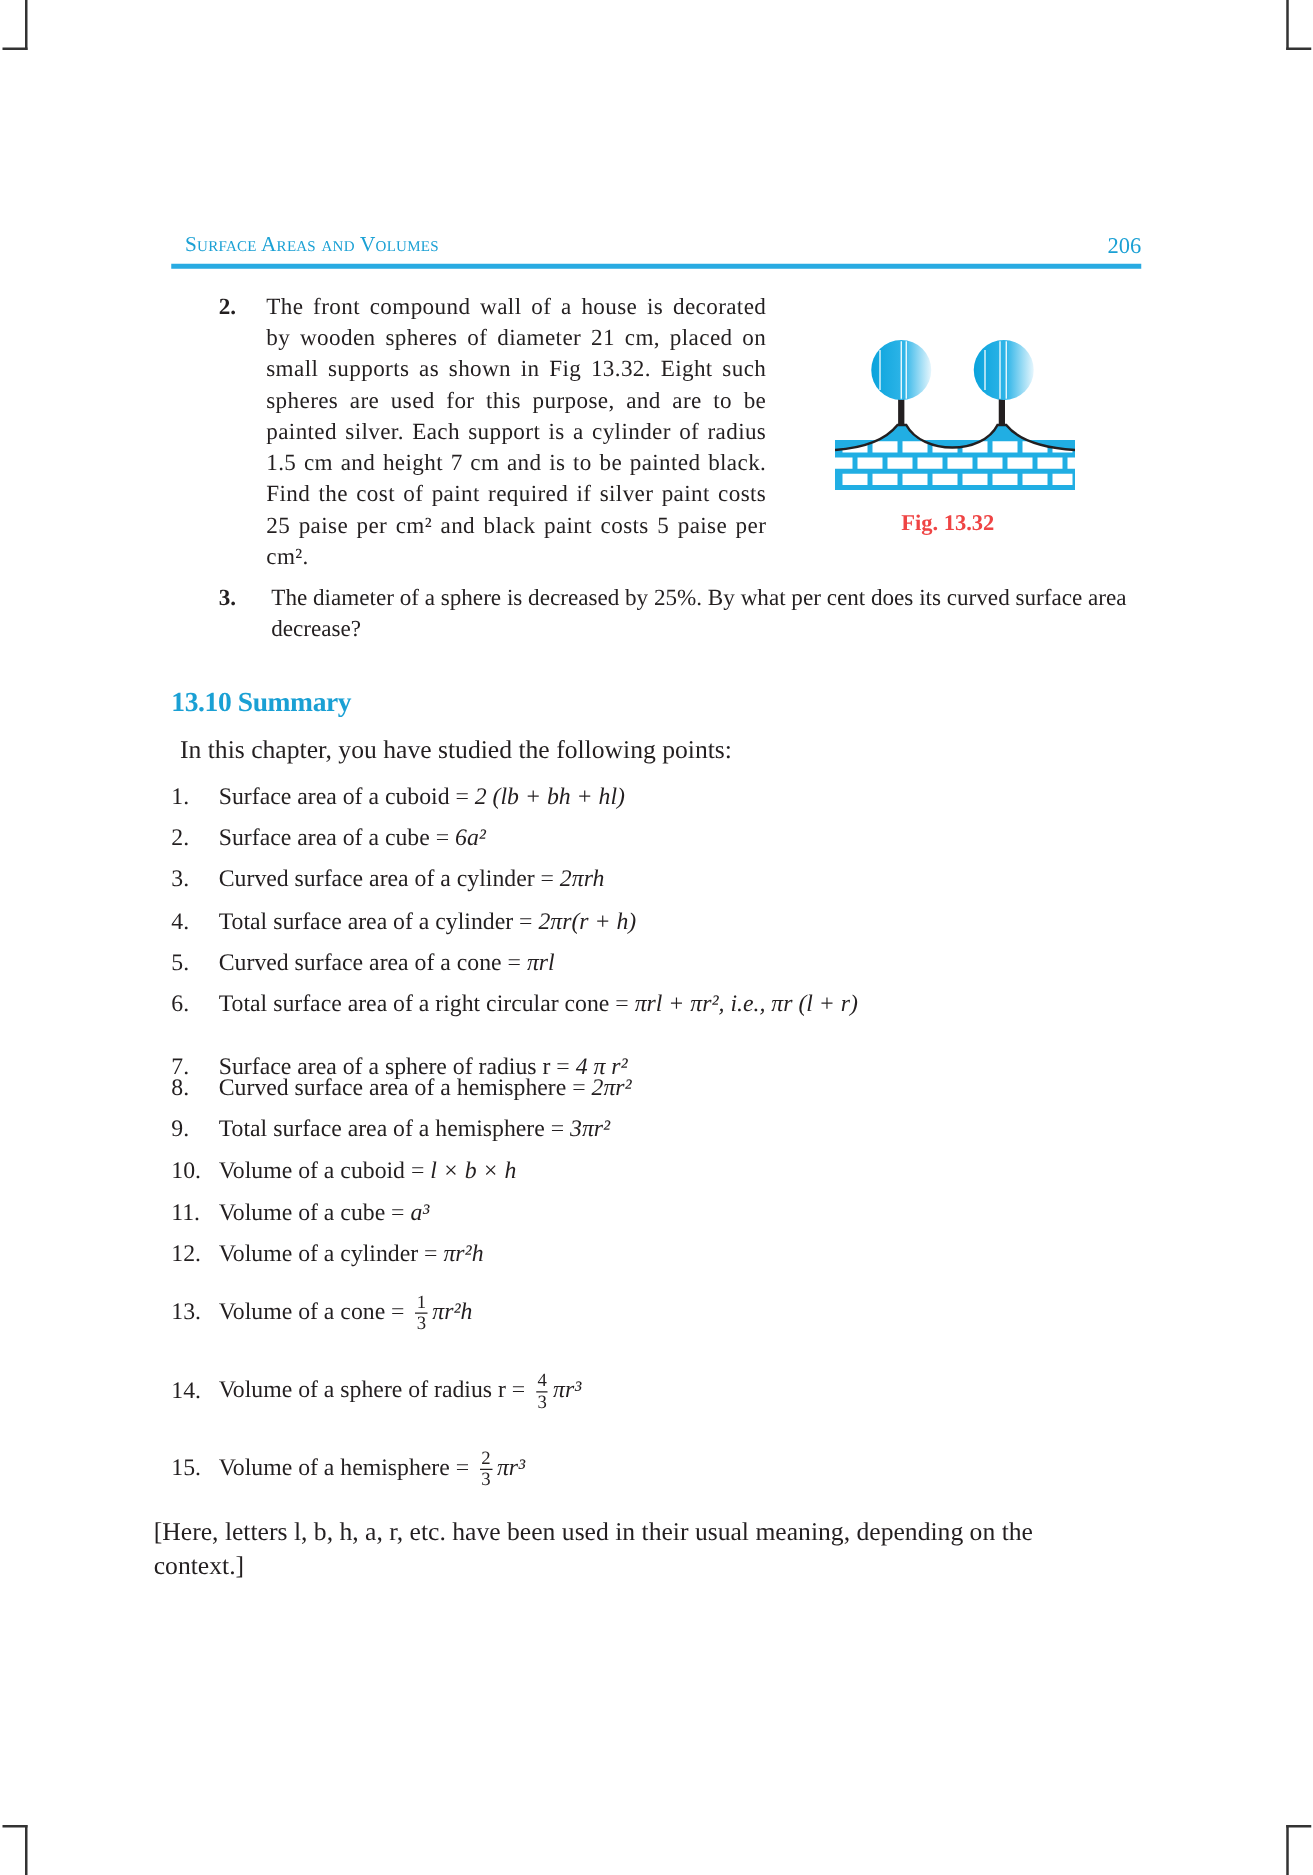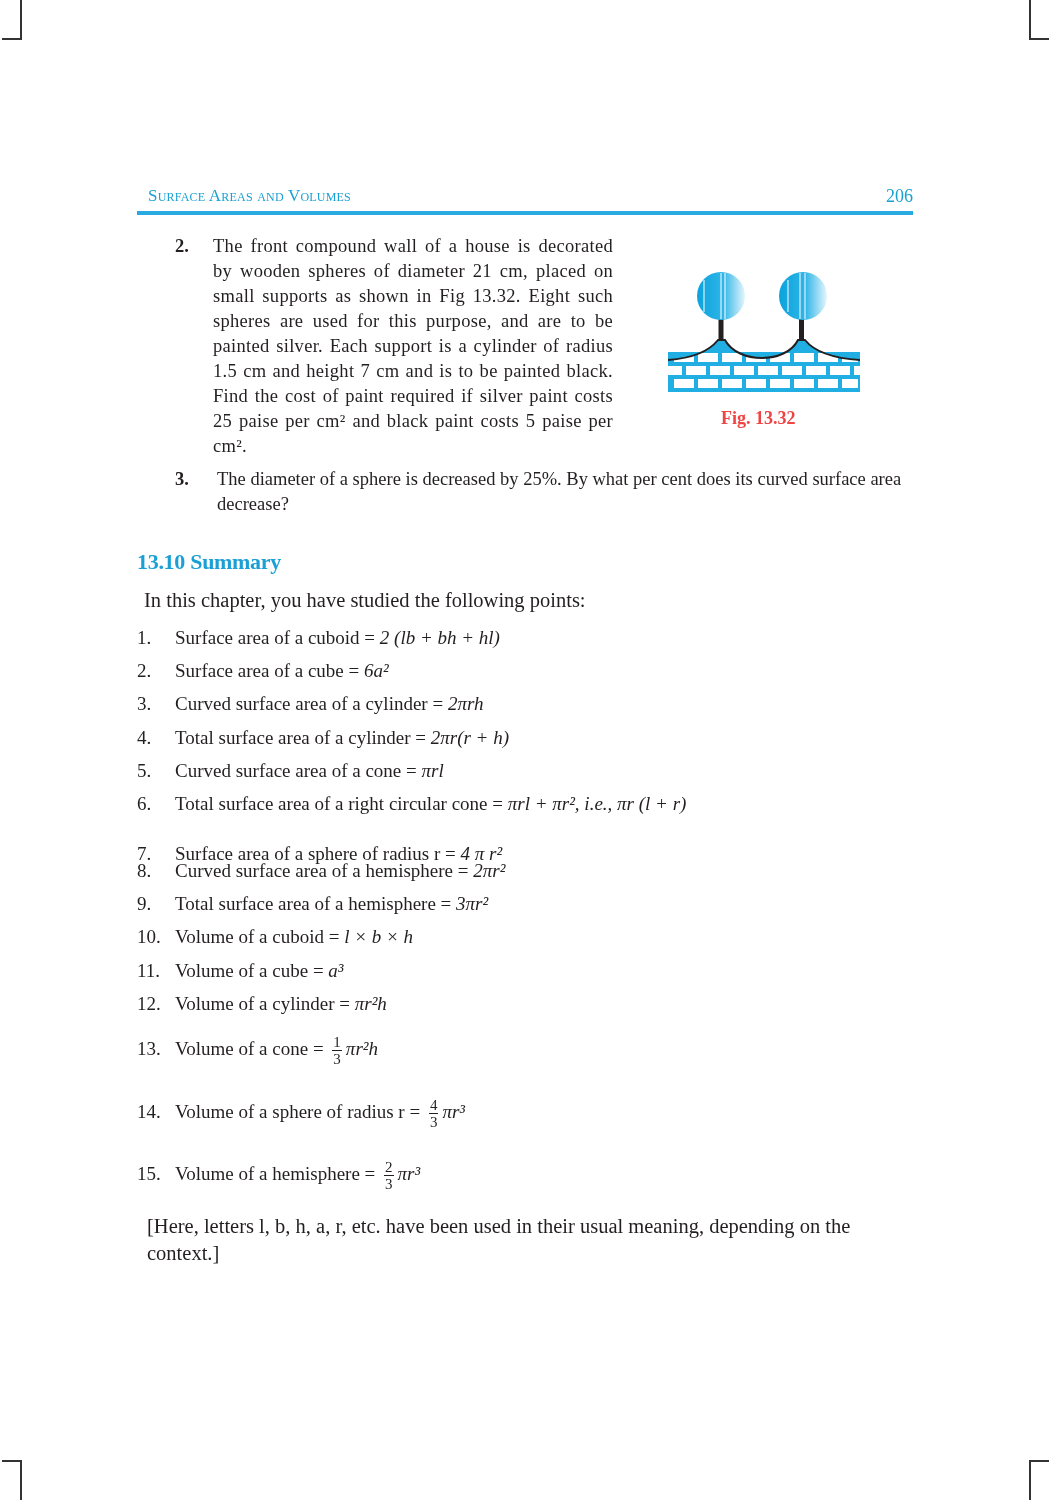--- a/index.html
+++ b/index.html
@@ -23,21 +23,21 @@
   .section-title { position: absolute; left: 137px; top: 549px; font-size: 22px; font-weight: bold; color: #1aa0d4; letter-spacing: -0.3px; }
   .intro { position: absolute; left: 144px; top: 589px; font-size: 20.5px; }
 
   .item { position: absolute; left: 137px; font-size: 19px; white-space: nowrap; }
   .item .n { display: inline-block; width: 38px; }
   .item i { }
   .frac { display: inline-block; vertical-align: middle; text-align: center; font-size: 15px; line-height: 16px; margin: 0 4px; }
   .frac .num { display: block; border-bottom: 1px solid #231f20; padding: 0 1px; }
   .frac .den { display: block; }
 
-  .note { position: absolute; left: 147px; top: 1213px; width: 776px; font-size: 20.5px; line-height: 27px; }
+  .note { position: absolute; left: 123px; top: 1213px; width: 776px; font-size: 20.5px; line-height: 27px; }
 </style>
 </head>
 <body>
 
 <div class="crop" style="left:20px;top:0;width:2px;height:40px;"></div>
 <div class="crop" style="left:2px;top:38px;width:20px;height:2px;"></div>
 <div class="crop" style="left:1029px;top:0;width:2px;height:40px;"></div>
 <div class="crop" style="left:1029px;top:38px;width:20px;height:2px;"></div>
 <div class="crop" style="left:20px;top:1460px;width:2px;height:40px;"></div>
 <div class="crop" style="left:2px;top:1460px;width:20px;height:2px;"></div>

